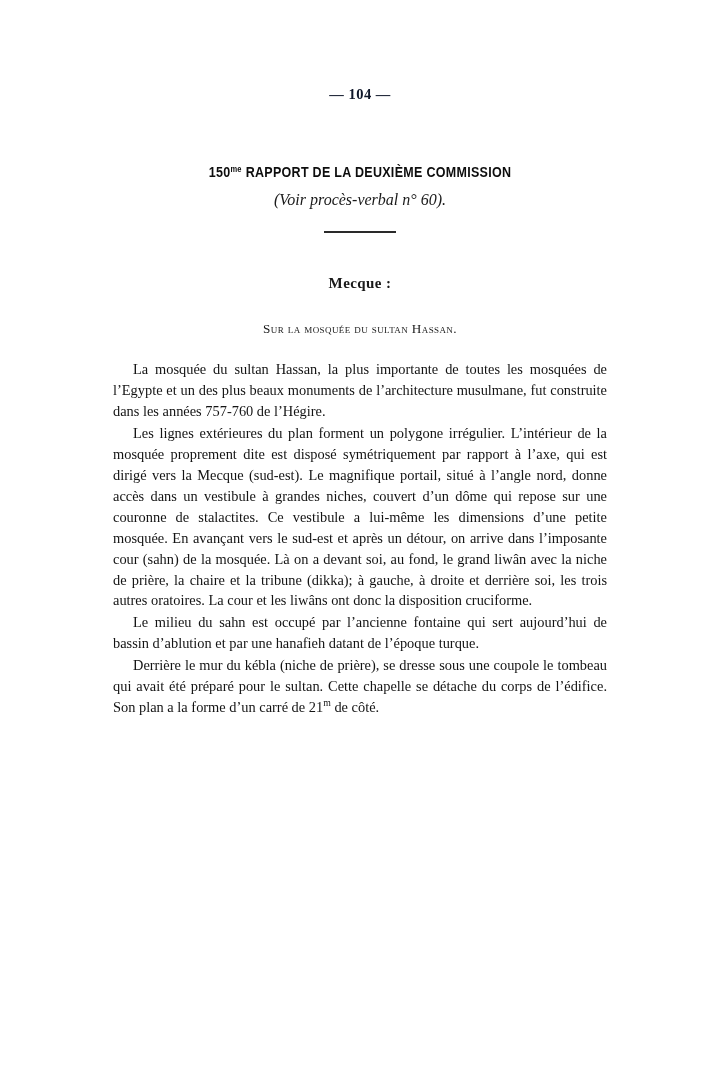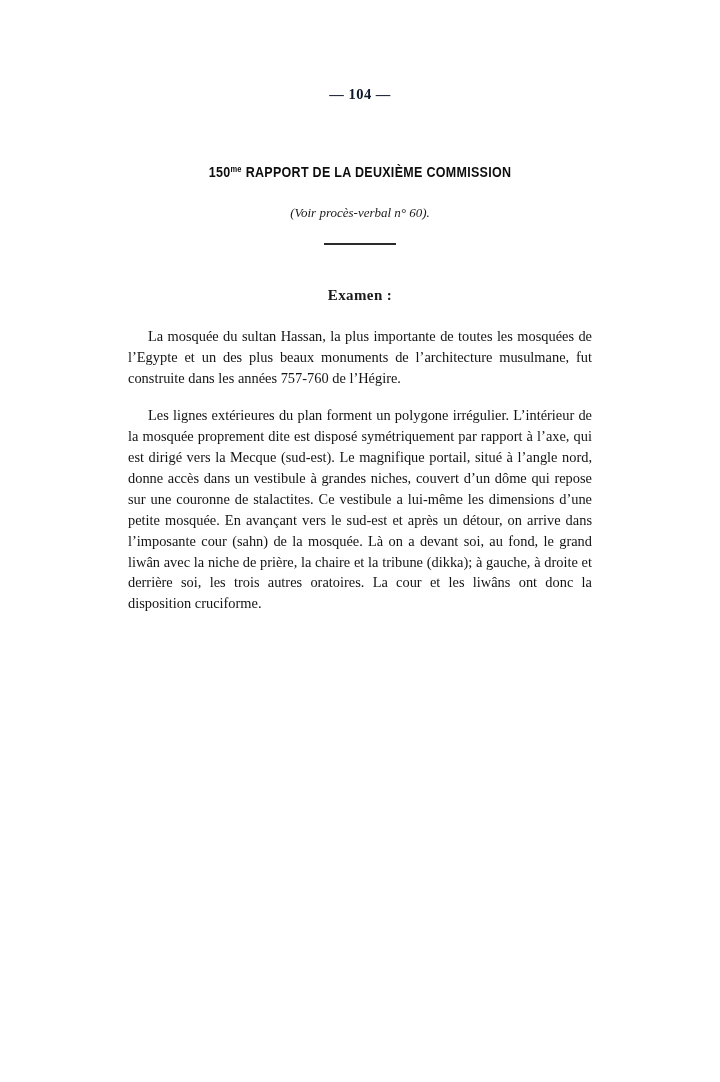--- a/index.html
+++ b/index.html
@@ -39,22 +39,22 @@
     color: #0d0d0d;
     font-family: "Liberation Sans", sans-serif;
     transform: scaleY(1.12);
   }
   .report-title sup {
     font-size: 7.5px;
     vertical-align: super;
   }
   .subtitle {
     text-align: center;
-    margin-top: 25px;
-    font-size: 13px;
+    margin-top: 11px;
+    font-size: 16px;
     font-style: italic;
     color: #1a1a1a;
   }
   .rule {
     width: 72px;
     height: 2px;
     background: #2a2a2a;
     margin: 22px auto 0 auto;
   }
   .examen {
@@ -73,21 +73,21 @@
   }
   .body-text {
     margin-top: 22px;
     font-size: 14.4px;
     line-height: 1.455;
     text-align: justify;
     text-justify: inter-word;
     color: #131313;
   }
   .body-text p {
-    margin: 16px;
+    margin: 1px;
     text-indent: 20px;
   }
   .body-text p.first {
     text-indent: 20px;
   }
   sup {
     font-size: 0.68em;
     vertical-align: super;
     line-height: 0;
   }
@@ -100,21 +100,24 @@
   <div class="page-number">— 104 —</div>
 
   <div class="report-title">
     <span>150</span><sup>me</sup><span> RAPPORT DE LA DEUXIÈME COMMISSION</span>
   </div>
 
   <div class="subtitle">(Voir procès-verbal n° 60).</div>
 
   <div class="rule"></div>
 
-  <div class="examen">Examen :</div>
+  <div class="examen">Mecque :</div>
 
+  <div class="smallcaps-head">Sur la mosquée du sultan Hassan.</div>
 
   <div class="body-text">
     <p class="first">La mosquée du sultan Hassan, la plus importante de toutes les mosquées de l’Egypte et un des plus beaux monuments de l’architecture musulmane, fut construite dans les années 757-760 de l’Hégire.</p>
     <p>Les lignes extérieures du plan forment un polygone irrégulier. L’intérieur de la mosquée proprement dite est disposé symétriquement par rapport à l’axe, qui est dirigé vers la Mecque (sud-est). Le magnifique portail, situé à l’angle nord, donne accès dans un vestibule à grandes niches, couvert d’un dôme qui repose sur une couronne de stalactites. Ce vestibule a lui-même les dimensions d’une petite mosquée. En avançant vers le sud-est et après un détour, on arrive dans l’imposante cour (sahn) de la mosquée. Là on a devant soi, au fond, le grand liwân avec la niche de prière, la chaire et la tribune (dikka); à gauche, à droite et derrière soi, les trois autres oratoires. La cour et les liwâns ont donc la disposition cruciforme.</p>
+    <p>Le milieu du sahn est occupé par l’ancienne fontaine qui sert aujourd’hui de bassin d’ablution et par une hanafieh datant de l’époque turque.</p>
+    <p>Derrière le mur du kébla (niche de prière), se dresse sous une coupole le tombeau qui avait été préparé pour le sultan. Cette chapelle se détache du corps de l’édifice. Son plan a la forme d’un carré de 21<sup>m</sup> de côté.</p>
   </div>
 
 </div>
 
 </body></html>

